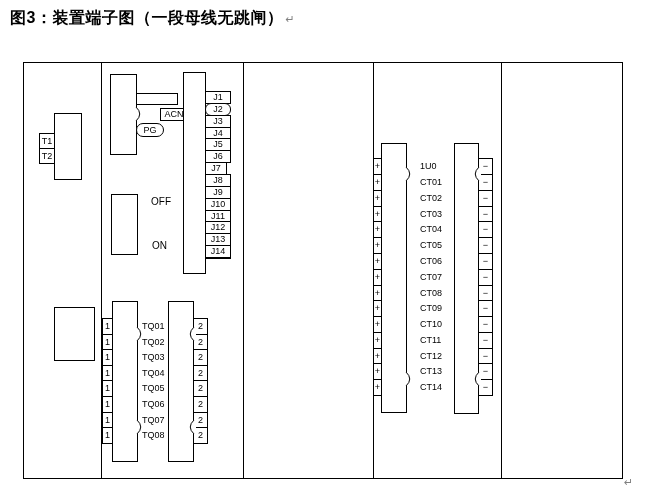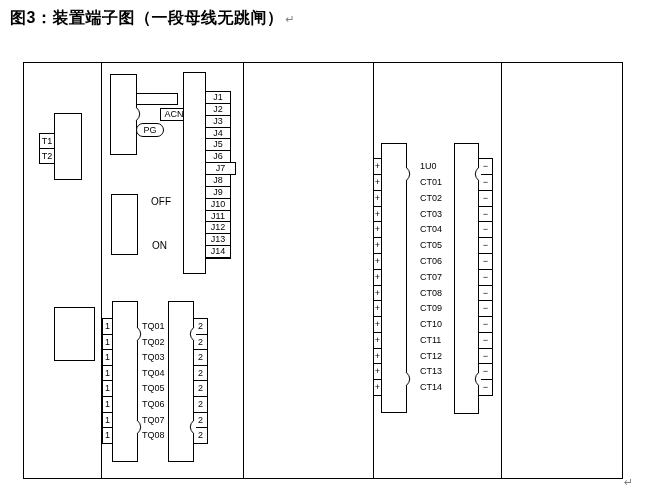--- a/index.html
+++ b/index.html
@@ -53,26 +53,26 @@
 <div class="rect" style="left:183px;top:72px;width:23px;height:202px;"></div>
 
 <div class="rect" style="left:112px;top:301px;width:26px;height:161px;"></div>
 <div class="rect" style="left:168px;top:301px;width:26px;height:161px;"></div>
 
 <div class="rect" style="left:381px;top:143px;width:26px;height:270px;"></div>
 <div class="rect" style="left:454px;top:143px;width:25px;height:271px;"></div>
 
 <div id="pins-layer">
     <div class="cell" style="left: 205px; top: 91px; width: 26px; height: 13px; line-height: 11px;">J1</div>
-    <div class="cell" style="left: 205px; top: 103px; width: 26px; height: 13px; line-height: 11px;">J2</div>
+    <div class="cell" style="left: 205px; top: 103px; width: 26px; height: 13px; line-height: 11px; border-radius: 6px;">J2</div>
     <div class="cell" style="left: 205px; top: 115px; width: 26px; height: 13px; line-height: 11px;">J3</div>
     <div class="cell" style="left: 205px; top: 127px; width: 26px; height: 12px; line-height: 10px;">J4</div>
     <div class="cell" style="left: 205px; top: 138px; width: 26px; height: 13px; line-height: 11px;">J5</div>
     <div class="cell" style="left: 205px; top: 150px; width: 26px; height: 13px; line-height: 11px;">J6</div>
-    <div class="cell" style="left: 205px; top: 162px; width: 31px; height: 13px; line-height: 11px;">J7</div>
+    <div class="cell" style="left: 205px; top: 162px; width: 22px; height: 13px; line-height: 11px;">J7</div>
     <div class="cell" style="left: 205px; top: 174px; width: 26px; height: 13px; line-height: 11px;">J8</div>
     <div class="cell" style="left: 205px; top: 186px; width: 26px; height: 13px; line-height: 11px;">J9</div>
     <div class="cell" style="left: 205px; top: 198px; width: 26px; height: 13px; line-height: 11px;">J10</div>
     <div class="cell" style="left: 205px; top: 210px; width: 26px; height: 12px; line-height: 10px;">J11</div>
     <div class="cell" style="left: 205px; top: 221px; width: 26px; height: 13px; line-height: 11px;">J12</div>
     <div class="cell" style="left: 205px; top: 233px; width: 26px; height: 26px; line-height: 11px;">J13</div>
     <div class="cell" style="left: 205px; top: 245px; width: 26px; height: 13px; line-height: 11px;">J14</div>
     <div class="cell" style="left: 102px; top: 318px; width: 11px; height: 17px; line-height: 15px;">1</div>
     <div class="cell" style="left: 102px; top: 334px; width: 11px; height: 16px; line-height: 14px;">1</div>
     <div class="cell" style="left: 102px; top: 349px; width: 11px; height: 17px; line-height: 15px;">1</div>

